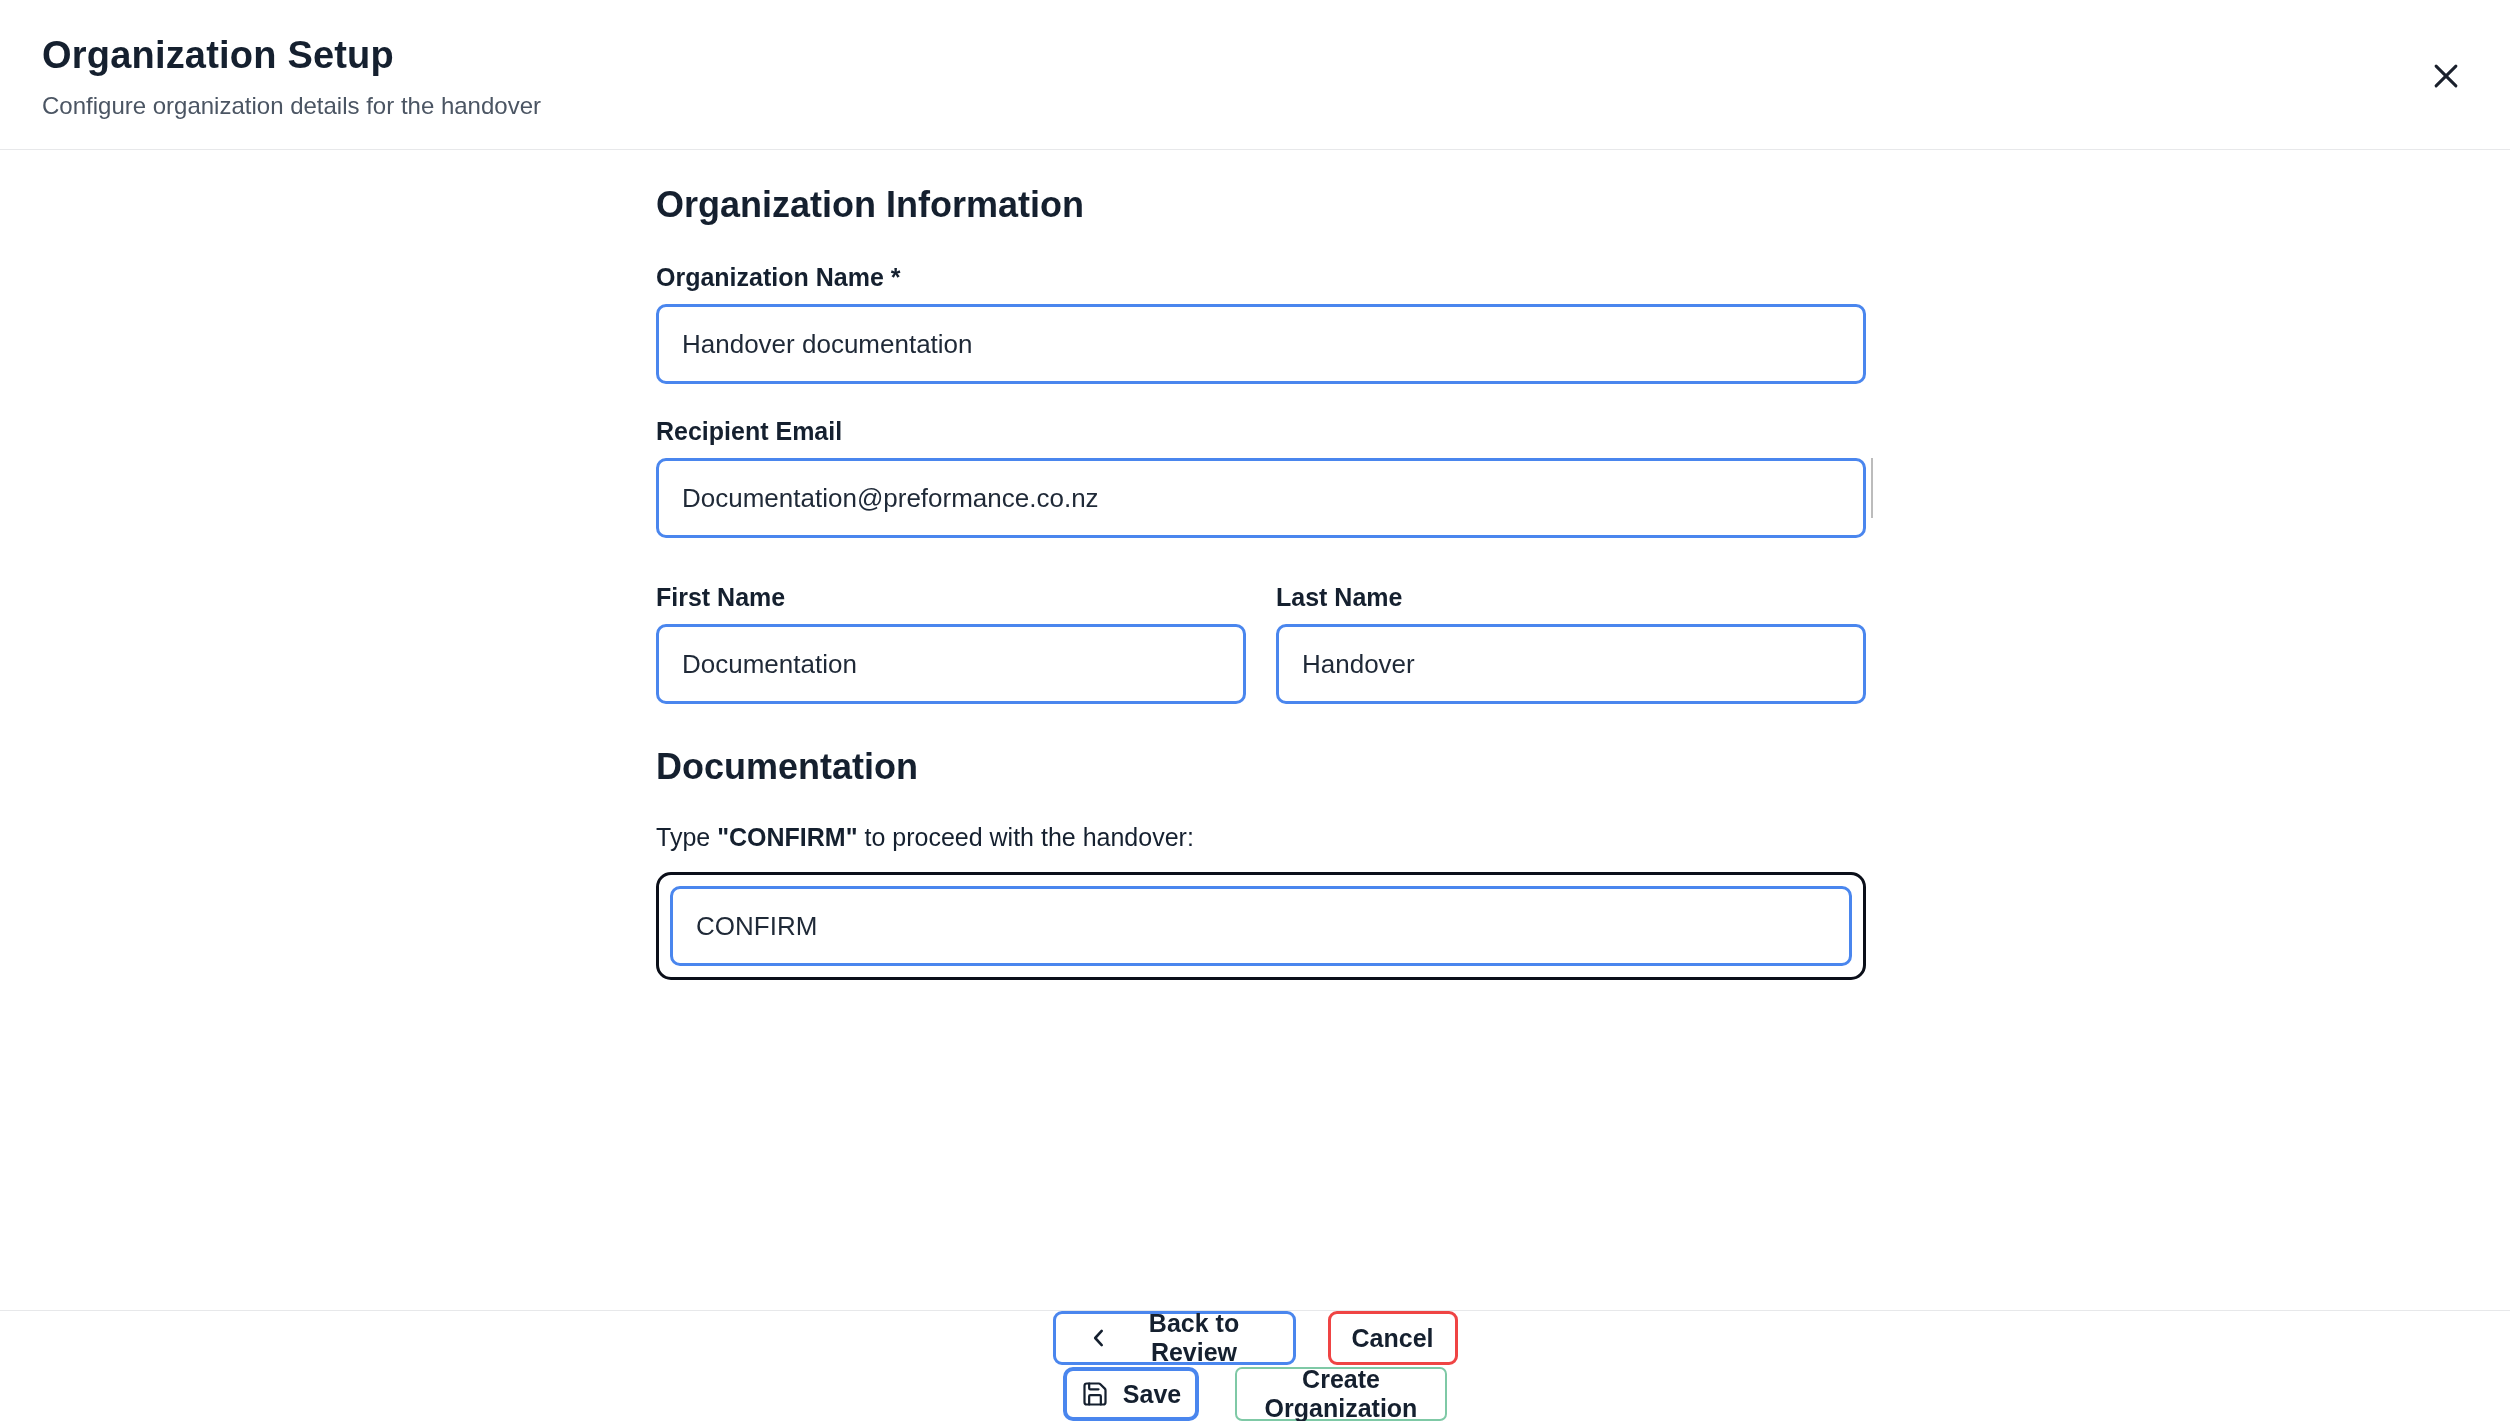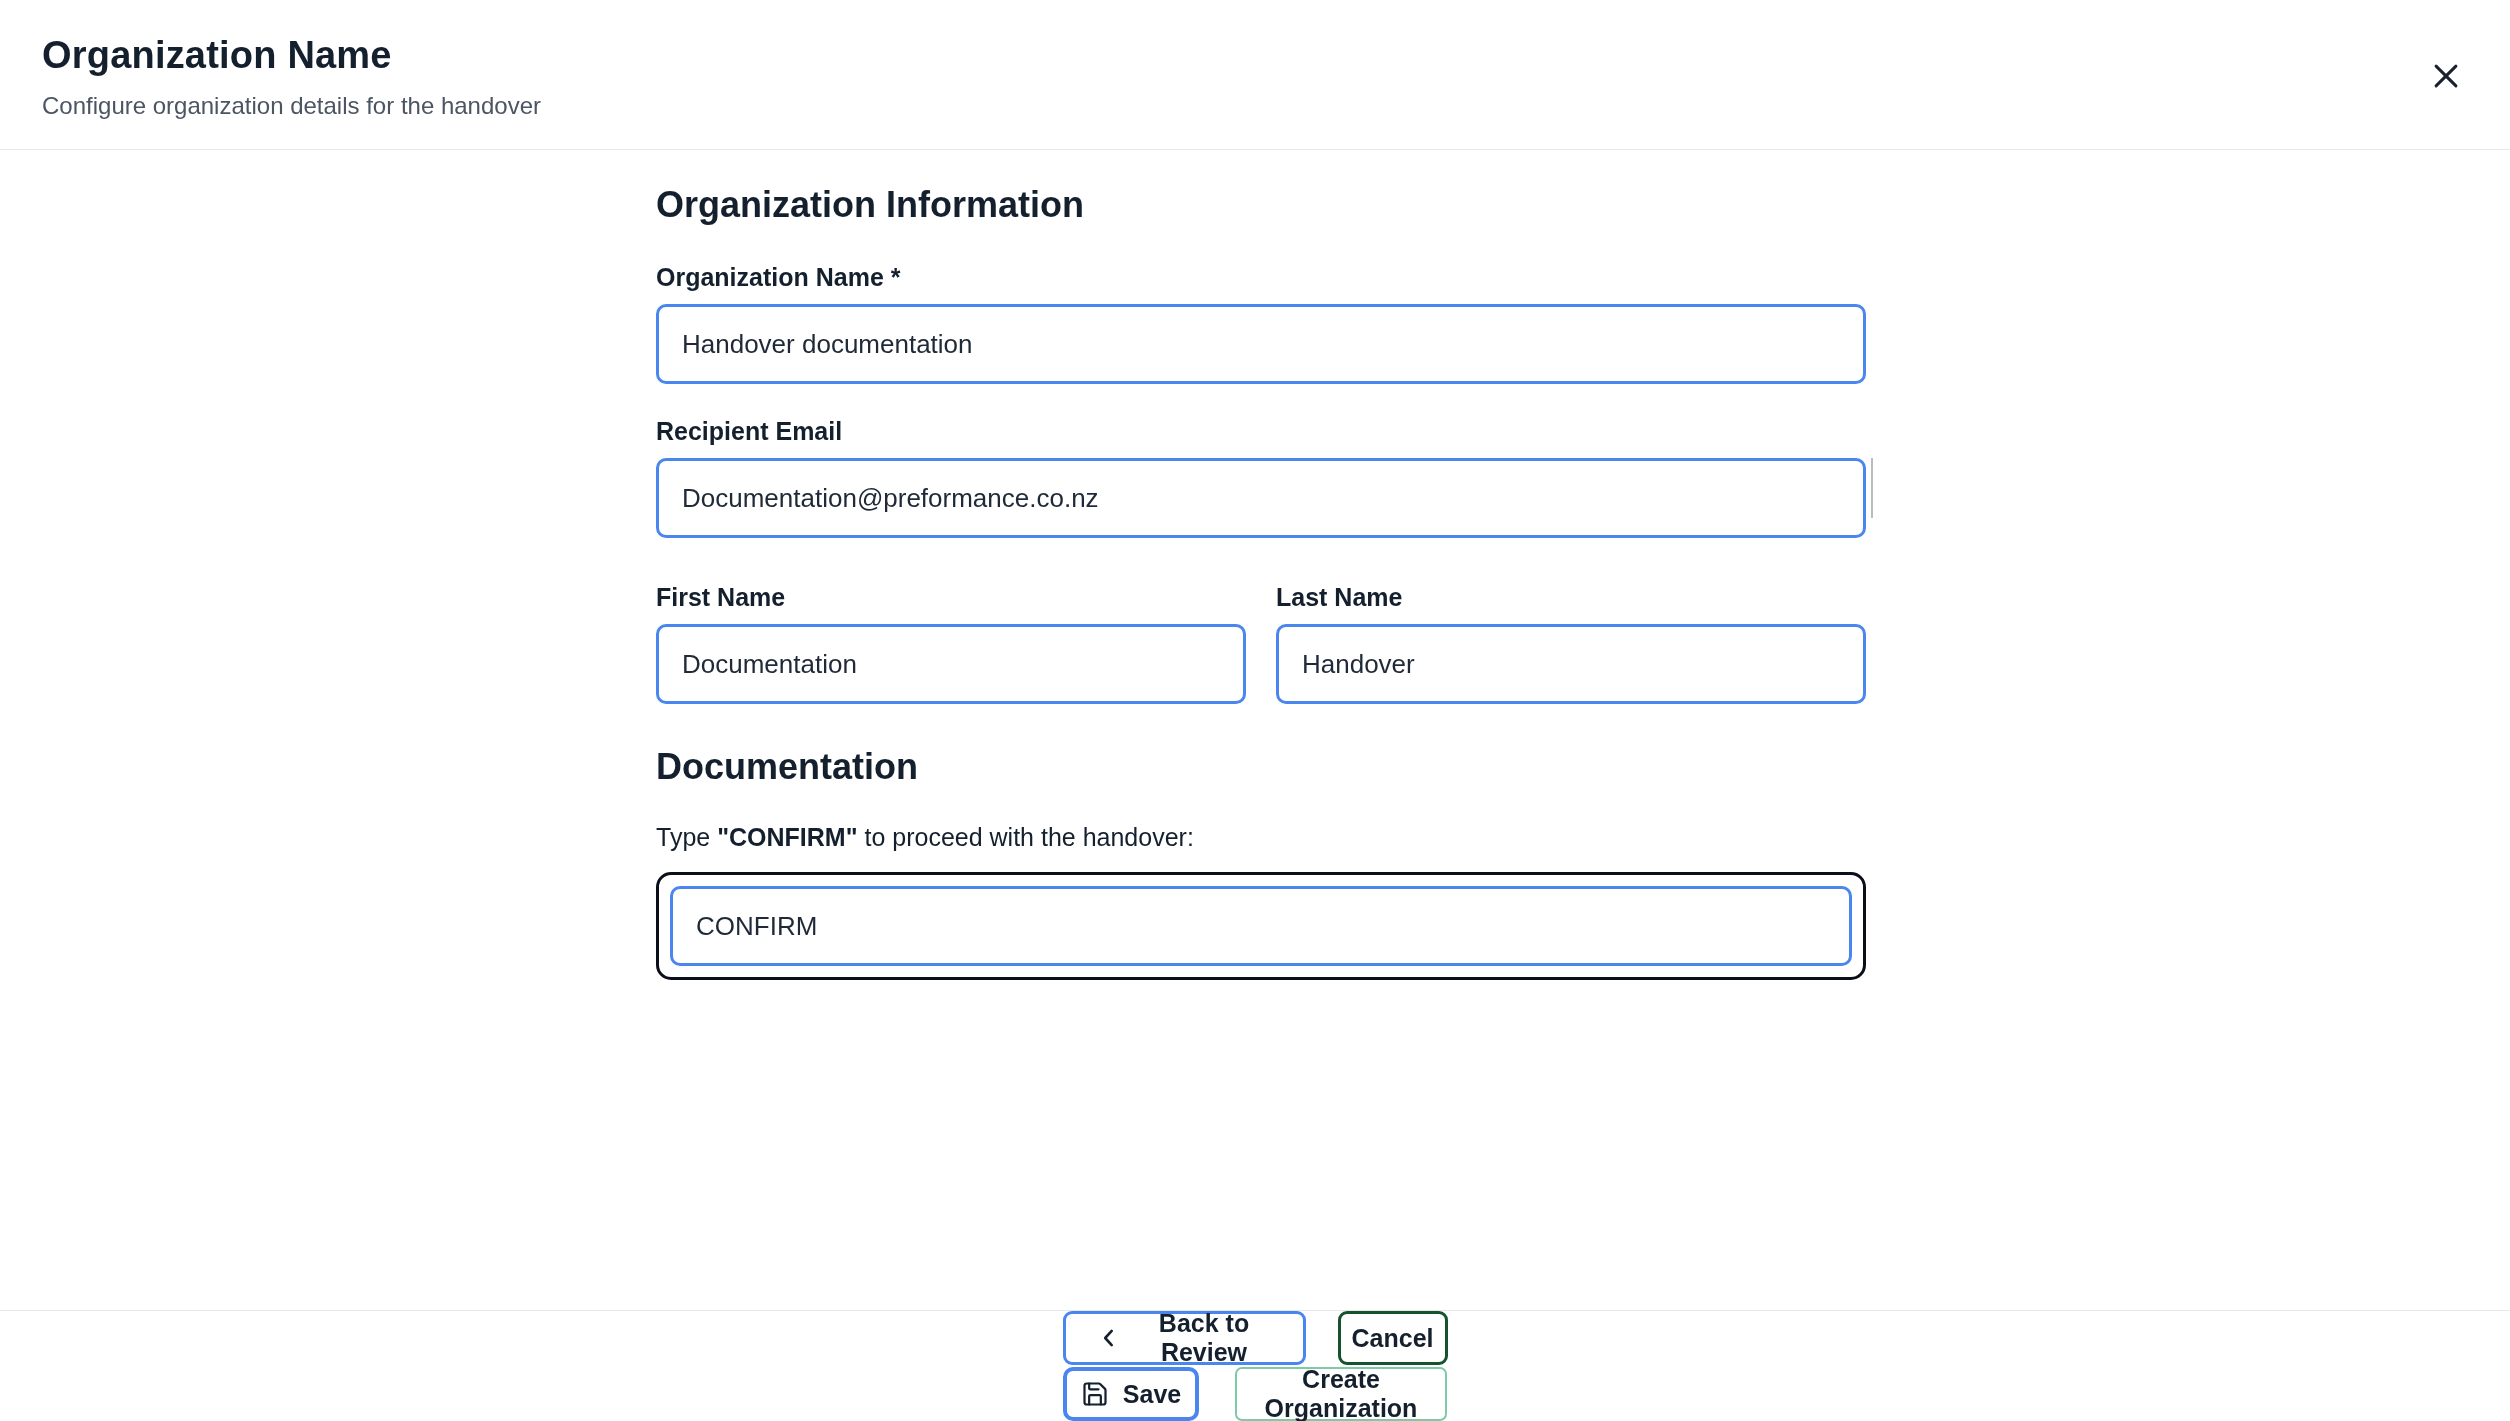--- a/index.html
+++ b/index.html
@@ -57,34 +57,34 @@
                 background:#ffffff; border-top:1px solid #e7e8ea;
                 display:flex; align-items:center; justify-content:space-between;
                 padding:0 42px;flex-direction:column; }
   .btn-group { display:flex; align-items:center; }
   .btn { display:flex; align-items:center; justify-content:center; gap:14px;
          height:54px; background:#ffffff; border-radius:9px; cursor:pointer;
          font-family:"Liberation Sans", sans-serif; font-size:25px; font-weight:600;
          color:#15202f; padding:0 30px; }
   .btn svg { flex:0 0 auto; }
   .btn-back   { border:3px solid #4a86ee; width:243px; }
-  .btn-cancel { border:3px solid #14532d; width:110px; margin-left:32px; }
+  .btn-cancel { border:3px solid #ef4444; width:130px; margin-left:32px; }
   .btn-save   { border:4px solid #4a86ee; border-radius:10px; width:136px; padding:0 20px; }
   .btn-create { border:2px solid #7fc9a6; border-radius:7px; width:212px; margin-left:36px;
                 font-weight:600; }
 </style>
 </head>
 <body>
 
 <div class="dialog">
 
   <div class="corner-dot"></div>
 
   <div class="dlg-header">
-    <div class="dlg-title">Organization Name</div>
+    <div class="dlg-title">Organization Setup</div>
     <div class="dlg-subtitle">Configure organization details for the handover</div>
     <button class="close-btn">
       <span style="display:flex;">
         <svg width="34" height="34" viewBox="0 0 24 24" fill="none" stroke-width="2.1" stroke-linecap="round">
             <line x1="5" y1="5" x2="19" y2="19"></line>
             <line x1="19" y1="5" x2="5" y2="19"></line>
           </svg>
       </span>
     </button>
   </div>

